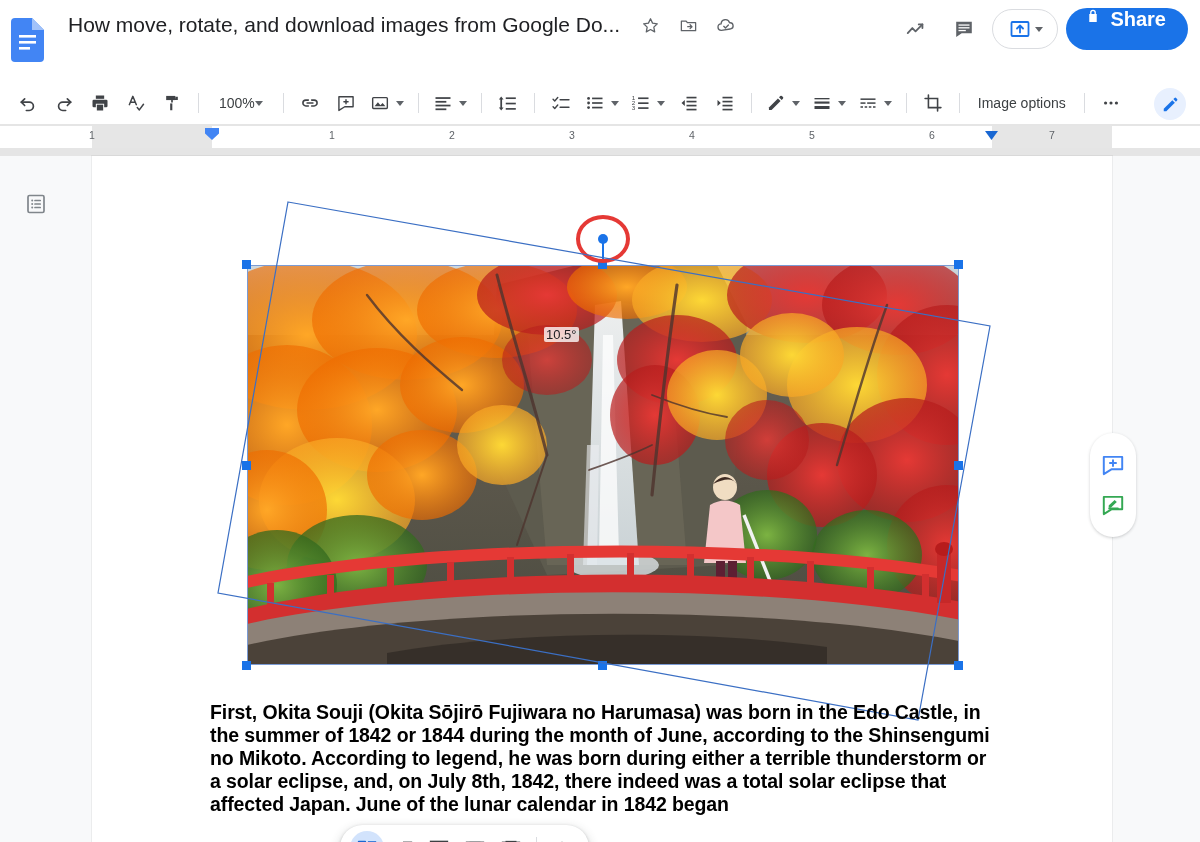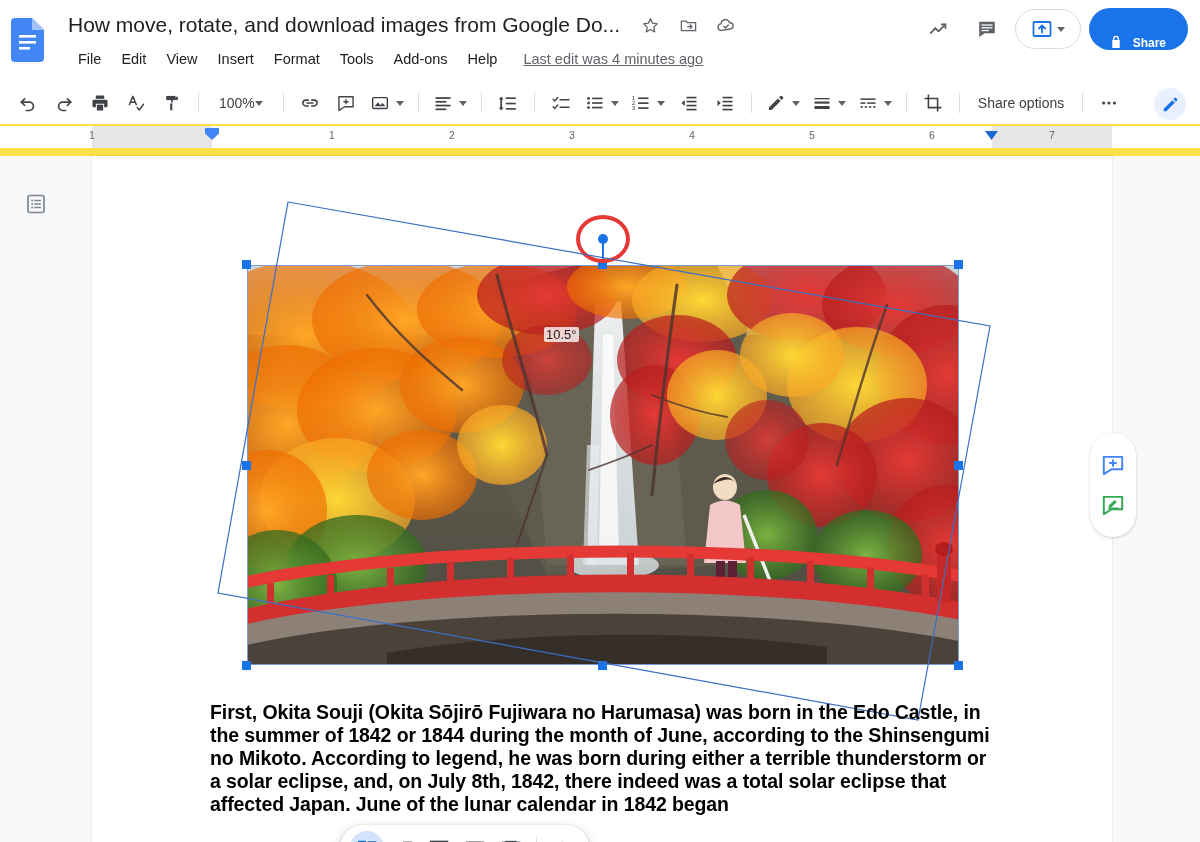--- a/index.html
+++ b/index.html
@@ -2,21 +2,21 @@
 <html><head>
 <meta charset="utf-8">
 <style>
   * { box-sizing: border-box; margin: 0; padding: 0; }
   html, body {
     width: 1200px; height: 842px;
     font-family: "Liberation Sans", sans-serif;
     background: #fff;
     overflow: hidden;
   }
-  #app { position: relative; width: 1200px; height: 833px; background: #fde047; }
+  #app { position: relative; width: 1200px; height: 833px; background: #e5e5e5; }
 
   
   .header { position: absolute; left:0; top:0; width:1200px; height:82px; background:#fff; }
   .doc-logo { position:absolute; left:10px; top:18px; width:34px; height:44px; }
   .doc-logo svg { display:block; }
   .title-row { position:absolute; left:68px; top:8px; display:flex; align-items:center; }
   .doc-title {
     font-size: 21px; color:#202124; letter-spacing:0; line-height:34px;
     max-width: 610px; white-space:nowrap; overflow:hidden;
   }
@@ -33,22 +33,22 @@
   }
 
   .header-right { position:absolute; right:12px; top:8px; display:flex; align-items:center; gap:8px; }
   .hr-icon { width:40px; height:40px; border-radius:50%; display:flex; align-items:center; justify-content:center; color:#5f6368; cursor:pointer; }
   .present-pill {
     height:40px; min-width:66px; border:1px solid #dadce0; border-radius:20px;
     display:flex; align-items:center; justify-content:center; gap:3px; padding:0 10px; cursor:pointer;
   }
   .share-btn {
     height:42px; background:#1a73e8; color:#fff; border-radius:22px;
-    display:flex; align-items:flex-end; gap:9px; padding:0 22px 0 19px;
-    font-size:12px; font-weight:600; cursor:pointer; border:none;
+    display:flex; align-items:flex-start; gap:9px; padding:0 22px 0 19px;
+    font-size:20px; font-weight:600; cursor:pointer; border:none;
     font-family:"Liberation Sans", sans-serif;
   }
 
   
   .toolbar {
     position:absolute; left:0; top:82px; width:1200px; height:42px;
     background:#fff; display:flex; align-items:center; padding-left:10px;
   }
   .tb-btn {
     height:30px; min-width:30px; border-radius:4px; display:flex; align-items:center;
@@ -181,31 +181,20 @@
         </div>
         <div class="ticon">
           <svg width="20" height="20" viewBox="0 0 24 24" fill="none" stroke="#5f6368" stroke-width="1.6">
             <path d="M6.5 18.5a3.9 3.9 0 0 1-.4-7.8A5.2 5.2 0 0 1 16.3 9.4a3.7 3.7 0 0 1 1.2 7.3 3.9 3.9 0 0 1-.6.1z" stroke-linejoin="round"></path>
             <path d="M9.3 13.6l2 2 3.6-3.7" stroke-linecap="round" stroke-linejoin="round"></path>
           </svg>
         </div>
       </div>
     </div>
 
-    <div class="menu-row">
-      <div class="menu-item">File</div>
-      <div class="menu-item">Edit</div>
-      <div class="menu-item">View</div>
-      <div class="menu-item">Insert</div>
-      <div class="menu-item">Format</div>
-      <div class="menu-item">Tools</div>
-      <div class="menu-item">Add-ons</div>
-      <div class="menu-item">Help</div>
-      <div class="last-edit">Last edit was 4 minutes ago</div>
-    </div>
 
     <div class="header-right">
       <div class="hr-icon">
         <svg width="22" height="22" viewBox="0 0 24 24" fill="none" stroke="#5f6368" stroke-width="2" stroke-linecap="round" stroke-linejoin="round">
           <path d="M3 16.5l5-5.5 3.5 3.5L19 7"></path>
           <path d="M15 7h4v4"></path>
         </svg>
       </div>
       <div class="hr-icon">
         <svg width="22" height="22" viewBox="0 0 24 24">
@@ -401,21 +390,21 @@
 
     <div class="tb-btn">
       <svg width="20" height="20" viewBox="0 0 24 24" fill="none" stroke="#404347" stroke-width="1.9" stroke-linecap="round">
         <path d="M6.5 2.5v15h15"></path>
           <path d="M2.5 6.5h15v15"></path>
       </svg>
     </div>
 
     <div class="tb-sep"></div>
 
-    <div class="img-opts">Share options</div>
+    <div class="img-opts">Image options</div>
 
     <div class="tb-sep"></div>
 
     <div class="tb-btn">
       <svg width="20" height="20" viewBox="0 0 24 24" fill="#404347">
         <circle cx="5.5" cy="12" r="1.9"></circle>
           <circle cx="12" cy="12" r="1.9"></circle>
           <circle cx="18.5" cy="12" r="1.9"></circle>
       </svg>
     </div>

